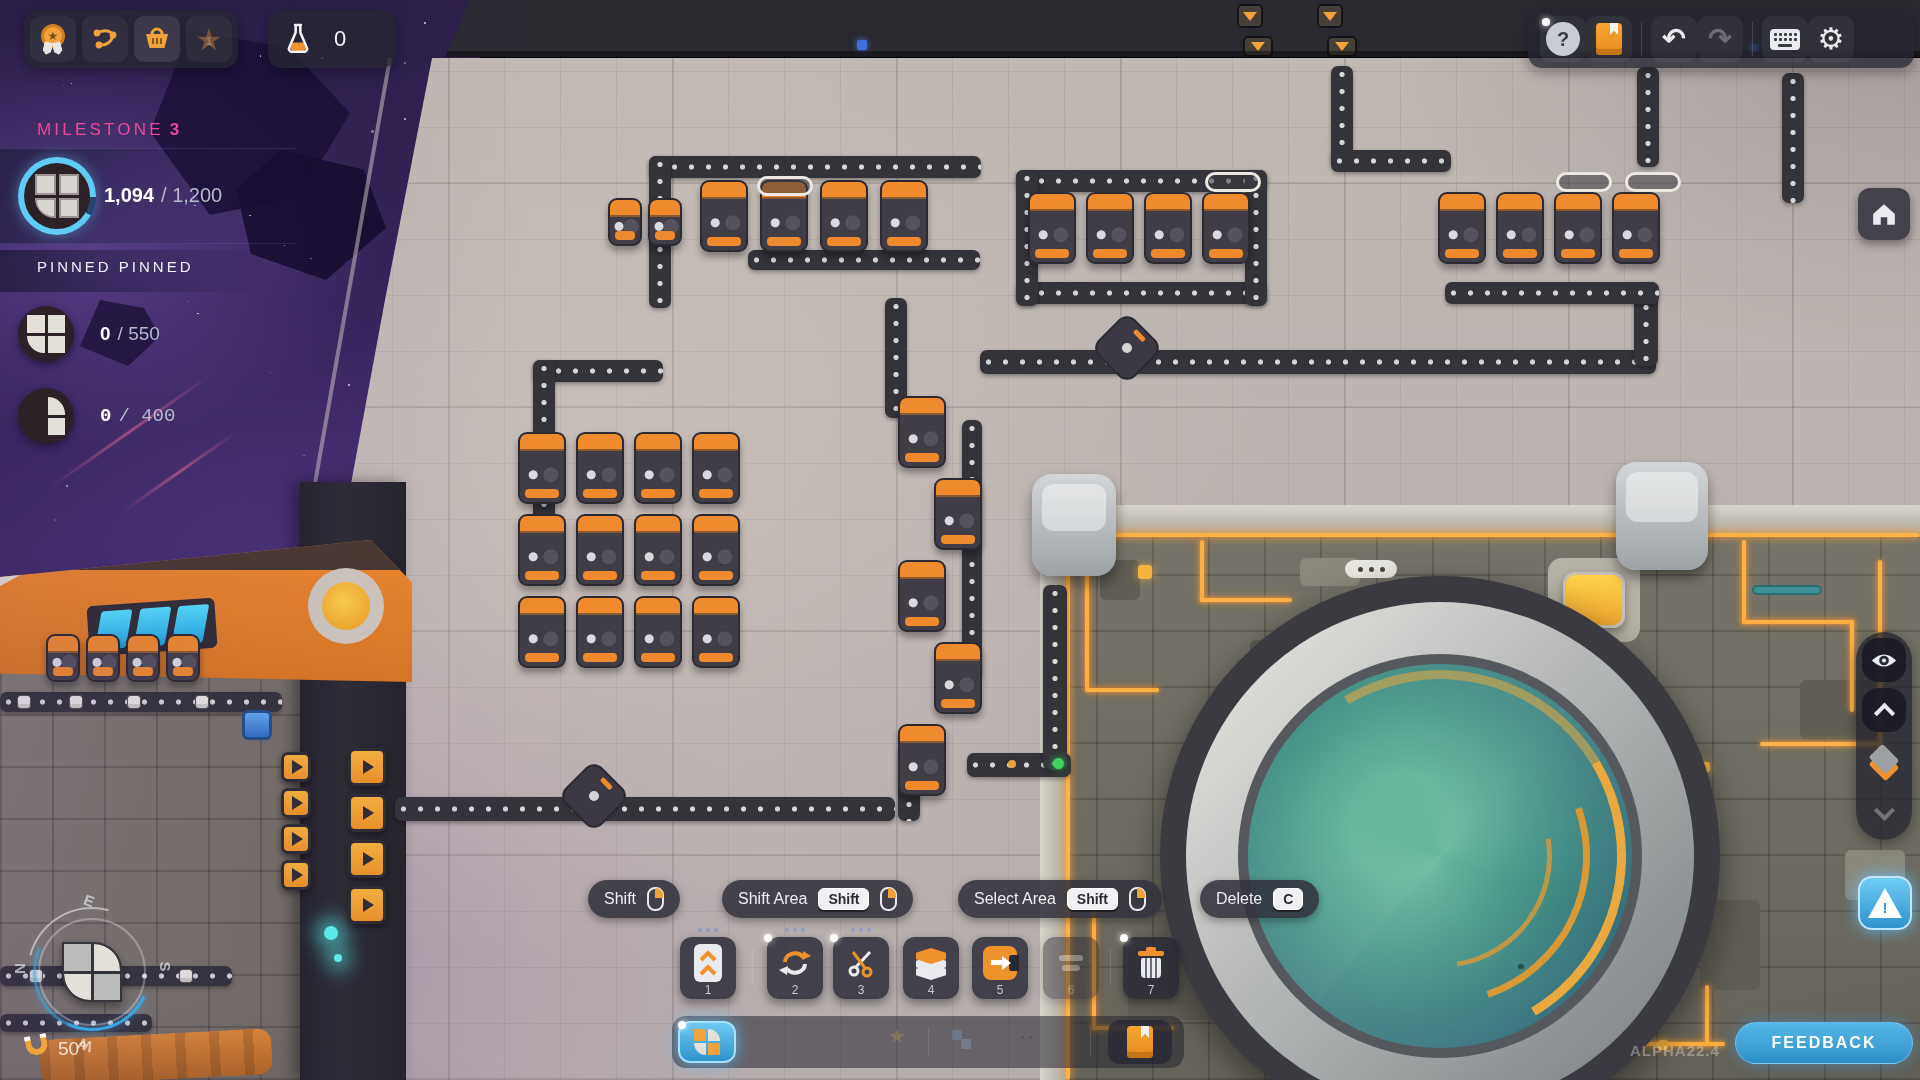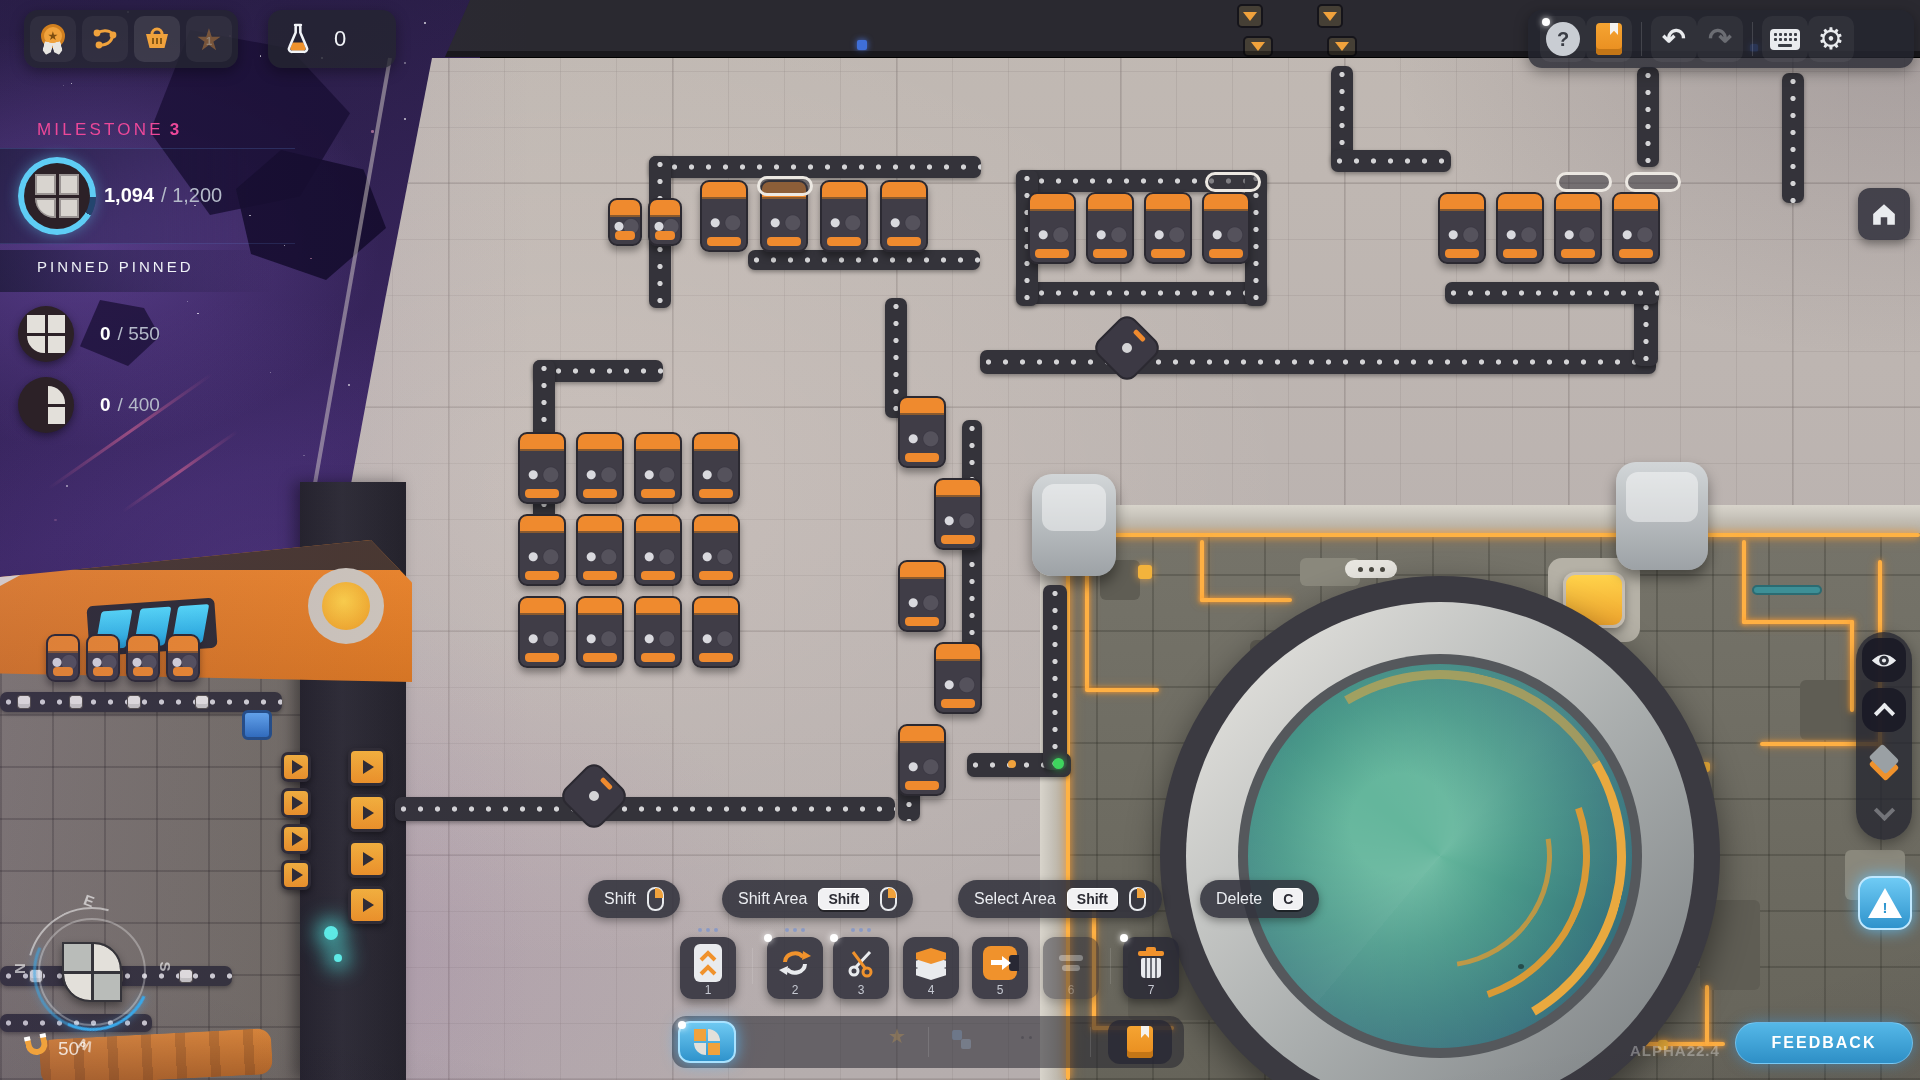--- a/index.html
+++ b/index.html
@@ -601,21 +601,21 @@
             <span class="q-w"></span>
             <span class="q-w"></span>
             <span class="q-w r-bl"></span>
             <span class="q-w"></span>
           </span>
       </span>
       <span class="txt">
         <span class="cur">0</span><span class="rest">/ 550</span>
       </span>
     </div>
-    <div class="task-row" style="top:376px;">
+    <div class="task-row" style="top:387px;font-family:Liberation Mono, monospace;">
       <span class="task-icon">
         <span class="shape4 task-shape">
             <span class="q-e"></span>
             <span class="q-w r-tr"></span>
             <span class="q-e"></span>
             <span class="q-w"></span>
           </span>
       </span>
       <span class="txt">
         <span class="cur">0</span><span class="rest">/ 400</span>

